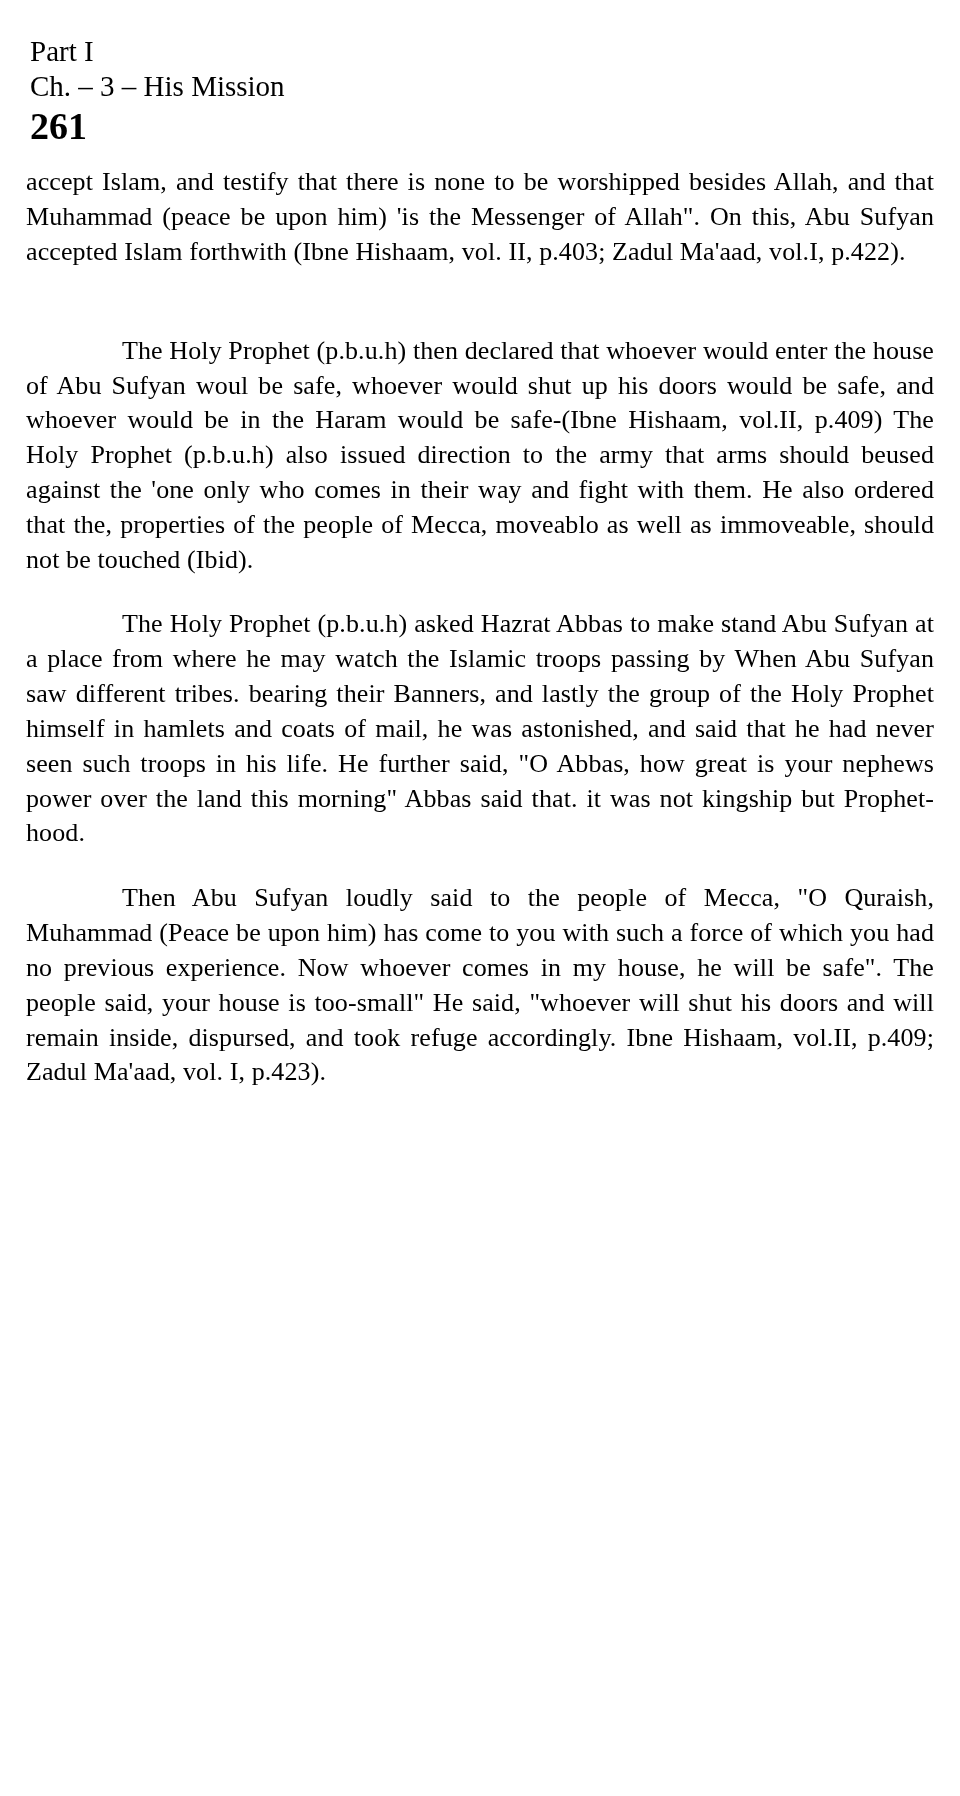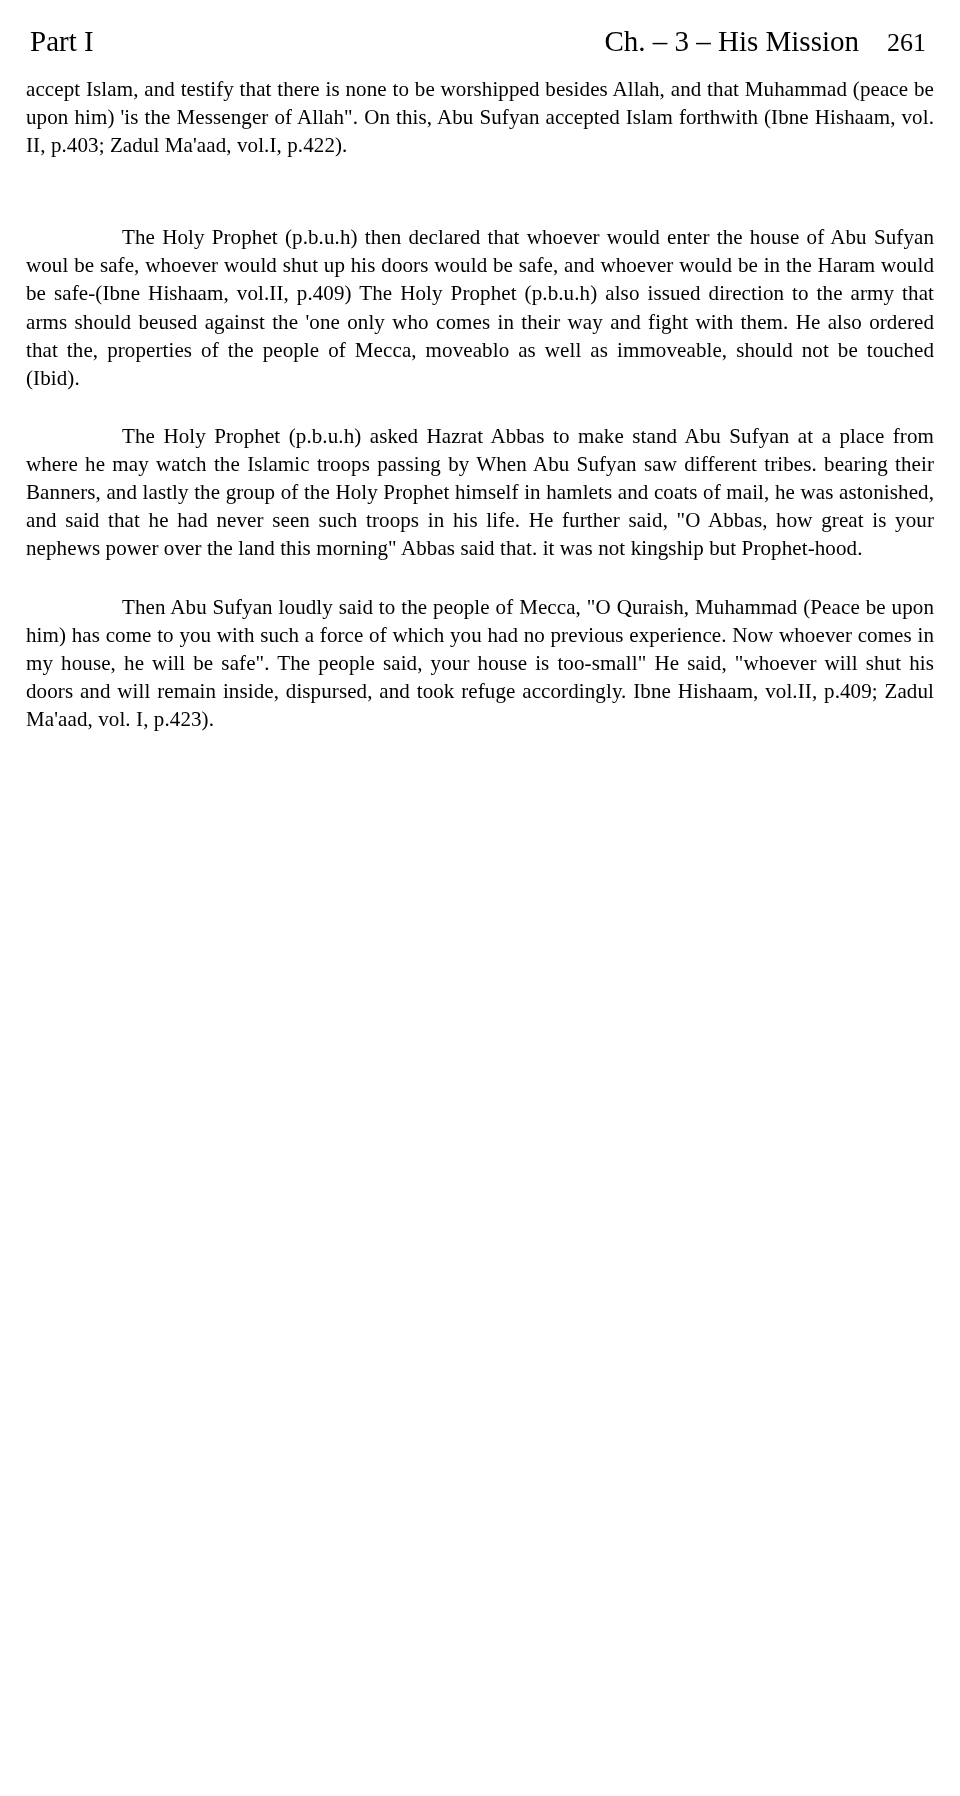--- a/index.html
+++ b/index.html
@@ -19,39 +19,41 @@
     width: 960px;
     height: 1796px;
     box-sizing: border-box;
     padding: 22px 26px 0 26px;
   }
   .header {
     display: flex;
     align-items: baseline;
     font-size: 29px;
     line-height: 1.2;
-    margin: 2px 0 6px 0;
+    margin: 12px 0 6px 0;
     padding: 0 8px 0 4px;
+    flex-direction: column;
   }
   .header .part {
     flex: 0 0 auto;
     text-align: left;
   }
   .header .center {
     flex: 1 1 auto;
     text-align: right;
     padding-right: 28px;
   }
   .header .pageno {
     flex: 0 0 auto;
     text-align: right;
-    font-size: 26px;
+    font-size: 38px;
+    font-weight: bold;
   }
   .body-text p {
-    font-size: 21px;
+    font-size: 26px;
     line-height: 1.34;
     margin: 0 0 0 0;
     text-align: justify;
     text-justify: inter-word;
     letter-spacing: 0.1px;
   }
   .body-text p.indent {
     text-indent: 96px;
   }
   .gap-small { height: 10px; }

